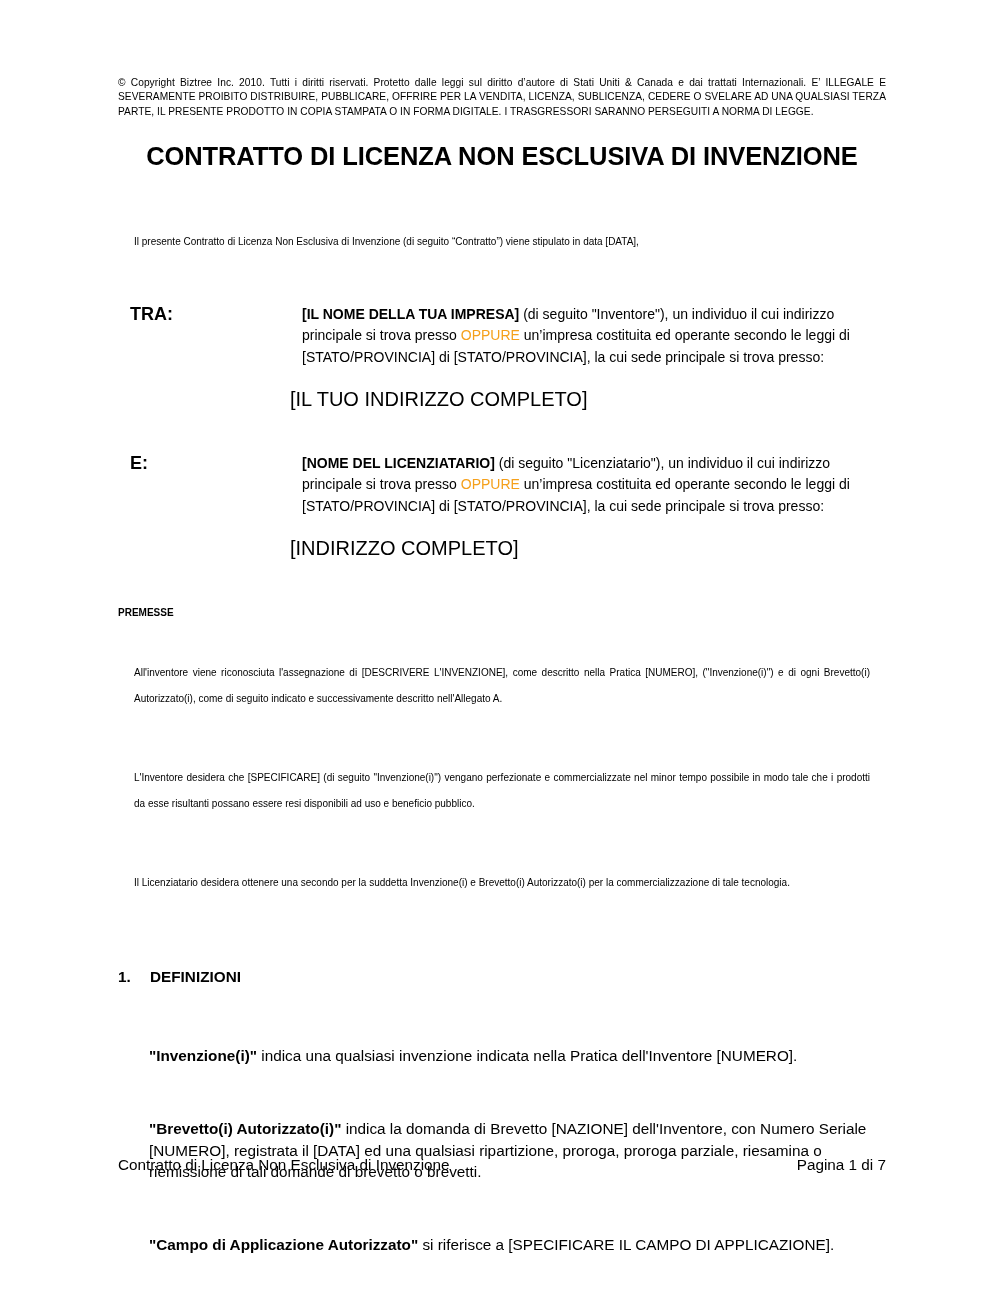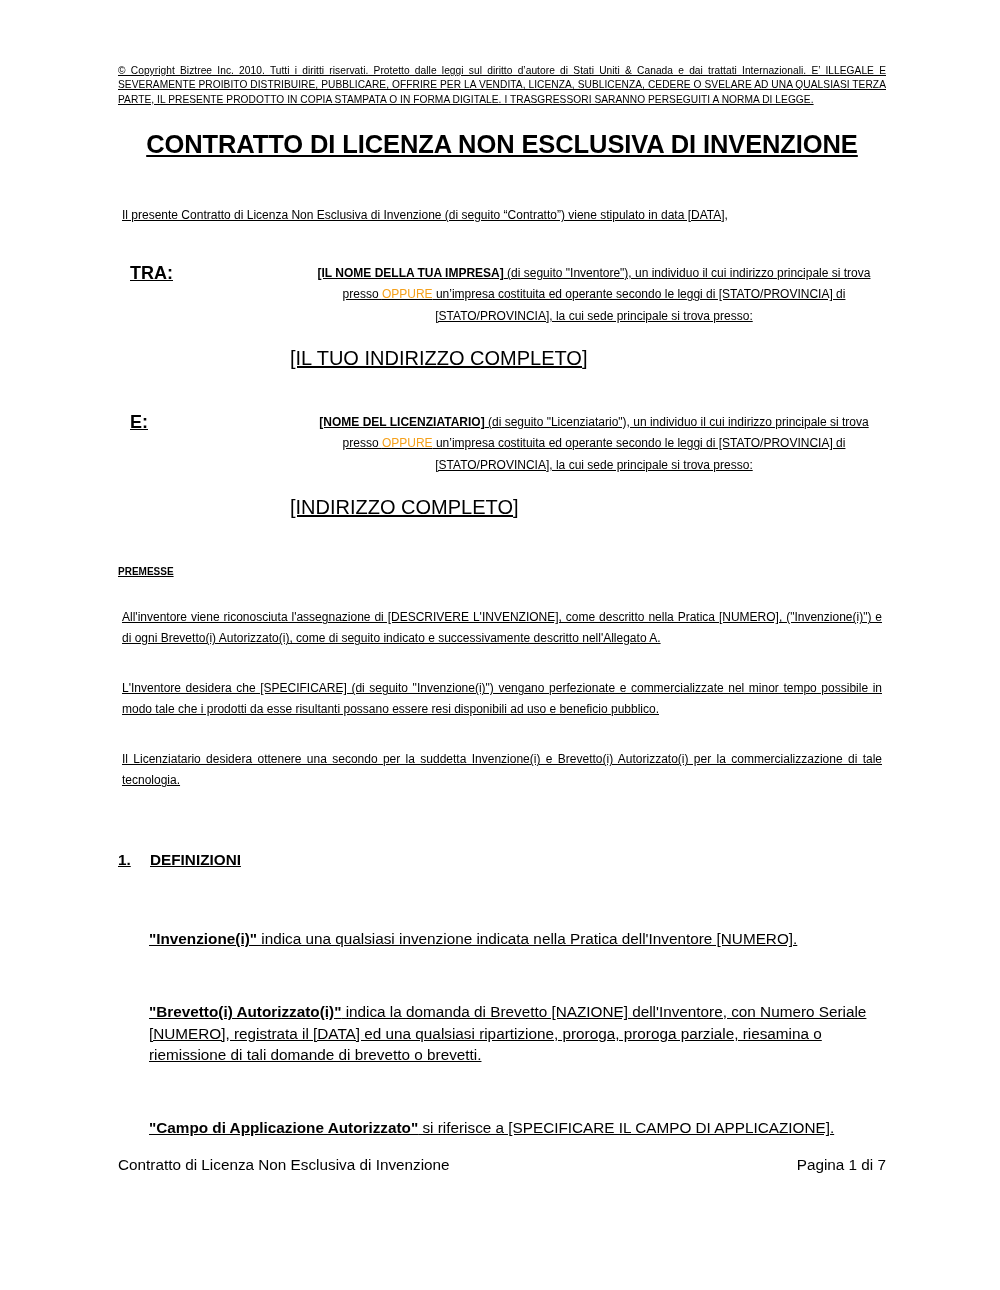--- a/index.html
+++ b/index.html
@@ -19,23 +19,22 @@
     width: 1000px;
     height: 1290px;
     box-sizing: border-box;
     padding: 0;
     background: #ffffff;
     overflow: hidden;
   }
   .content {
     position: absolute;
     left: 118px;
-    top: 64px;
+    top: 76px;
     width: 768px;
-    text-decoration: underline;
   }
 
   
   .copyright {
     font-size: 10.2px;
     line-height: 14.3px;
     text-align: justify;
     text-align-last: left;
     letter-spacing: 0.05px;
     margin-bottom: 0;
@@ -47,25 +46,25 @@
     font-weight: bold;
     text-align: center;
     letter-spacing: -0.1px;
     margin-top: 23px;
     margin-bottom: 0;
     white-space: nowrap;
   }
 
   
   .para {
-    font-size: 12px;
-    line-height: 21px;
+    font-size: 10px;
+    line-height: 26px;
     text-align: justify;
     text-align-last: left;
-    margin: 4px;
+    margin: 16px;
   }
   .para.left { text-align: left; }
 
   .spacer-sm { height: 21px; }
   .spacer-lg { height: 33px; }
   .spacer-xl { height: 42px; }
 
   
   .party-row {
     display: flex;
@@ -73,23 +72,23 @@
   }
   .party-label {
     flex: 0 0 172px;
     font-size: 18px;
     line-height: 21.5px;
     font-weight: bold;
     margin-left: 12px;
   }
   .party-body {
     flex: 1 1 auto;
-    font-size: 12px;
-    line-height: 21.5px;
-    text-align: center;
+    font-size: 14px;
+    line-height: 21.5px;
+    text-align: left;
   }
   .party-address {
     font-size: 20px;
     line-height: 21.5px;
     margin-left: 172px;
   }
 
   
   .heading {
     font-size: 10px;

